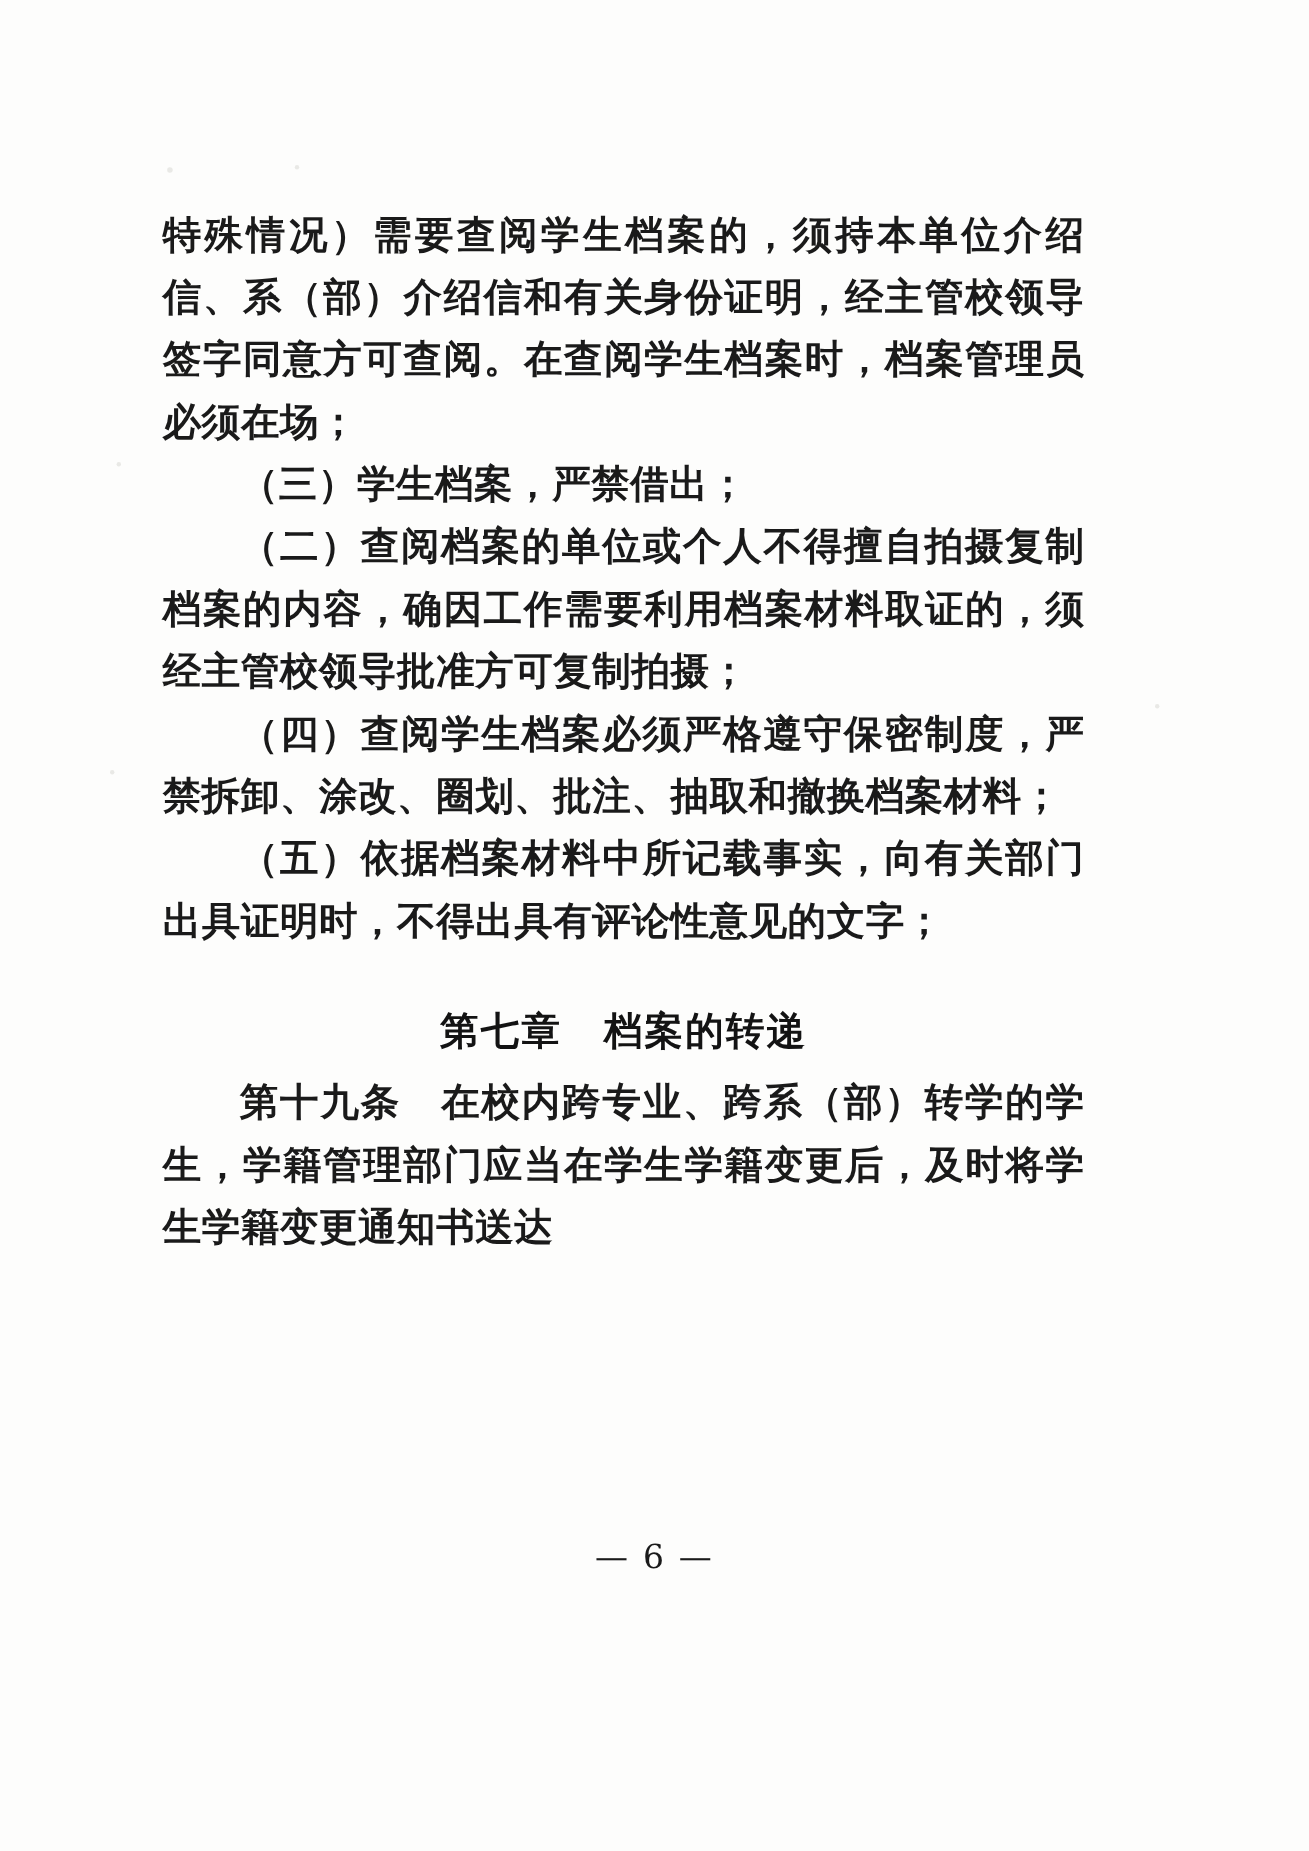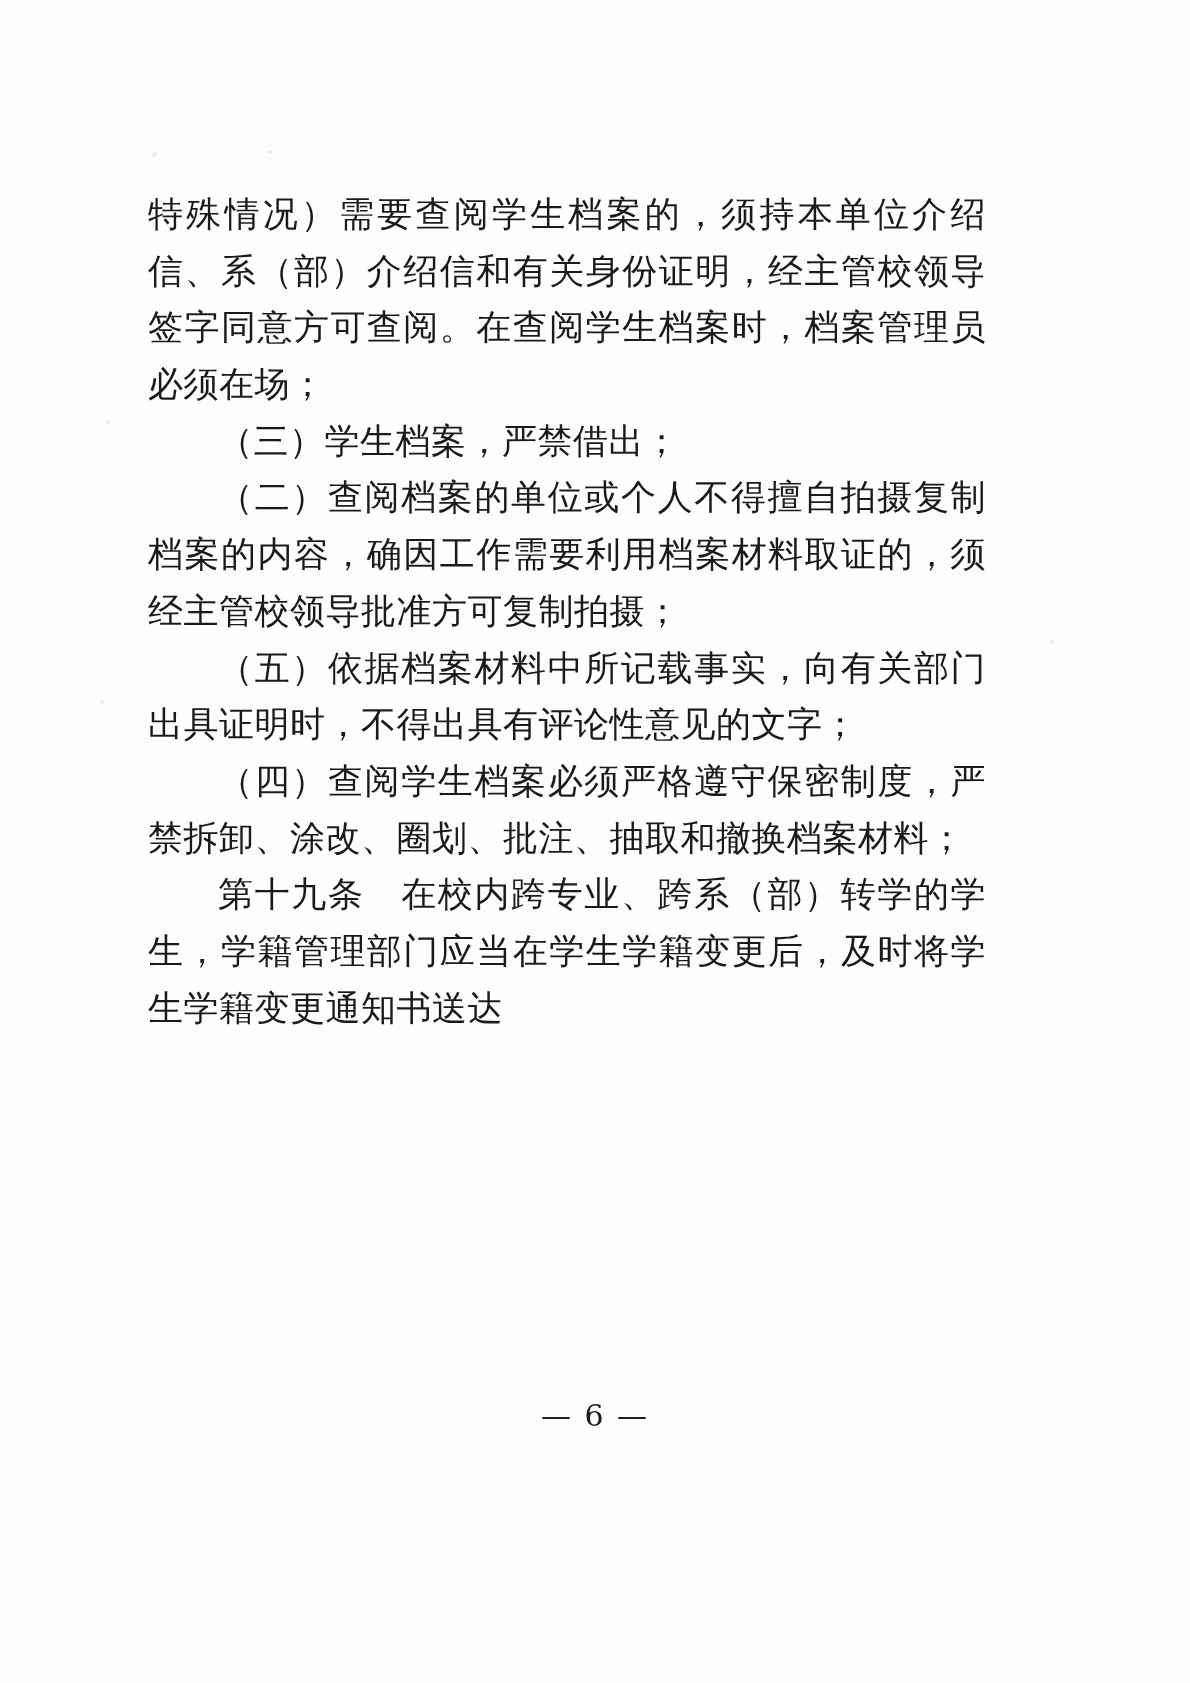--- a/index.html
+++ b/index.html
@@ -30,20 +30,21 @@
     width: 838px;
   }
   .para {
     font-size: 35px;
     line-height: 1.62;
     letter-spacing: 0.5px;
     text-align: justify;
     text-justify: inter-ideograph;
     margin: 0 0 0 0;
     color: #1a1a1a;
+    font-weight: bold;
   }
   .indent {
     text-indent: 70px;
   }
   .chapter-title {
     font-size: 35px;
     line-height: 1.62;
     text-align: center;
     margin: 44px 0 8px 0;
     letter-spacing: 2px;
@@ -80,23 +81,24 @@
   <div class="noise" style="left:268px; top:150px; width:4px; height:4px;"></div>
   <div class="noise" style="left:106px; top:420px; width:4px; height:4px;"></div>
   <div class="noise" style="left:100px; top:700px; width:4px; height:4px;"></div>
   <div class="noise" style="left:1050px; top:640px; width:4px; height:4px;"></div>
 
   <div class="content">
 
     <p class="para">特殊情况）需要查阅学生档案的，须持本单位介绍信、系（部）介绍信和有关身份证明，经主管校领导签字同意方可查阅。在查阅学生档案时，档案管理员必须在场；</p>
     <p class="para indent">（三）学生档案，严禁借出；</p>
     <p class="para indent">（二）查阅档案的单位或个人不得擅自拍摄复制档案的内容，确因工作需要利用档案材料取证的，须经主管校领导批准方可复制拍摄；</p>
+    <p class="para indent">（四）查阅学生档案必须严格遵守保密制度，严禁拆卸、涂改、圈划、批注、抽取和撤换档案材料；</p>
     <p class="para indent">（五）依据档案材料中所记载事实，向有关部门出具证明时，不得出具有评论性意见的文字；</p>
-    <p class="para indent">（四）查阅学生档案必须严格遵守保密制度，严禁拆卸、涂改、圈划、批注、抽取和撤换档案材料；</p>
 
+    <h2 class="chapter-title"><span>第七章</span><span class="gap"></span><span>档案的转递</span></h2>
 
     <p class="para indent">第十九条　在校内跨专业、跨系（部）转学的学生，学籍管理部门应当在学生学籍变更后，及时将学生学籍变更通知书送达</p>
 
   </div>
 
   <div class="page-number">— 6 —</div>
 
 </div>
 
 </body></html>

